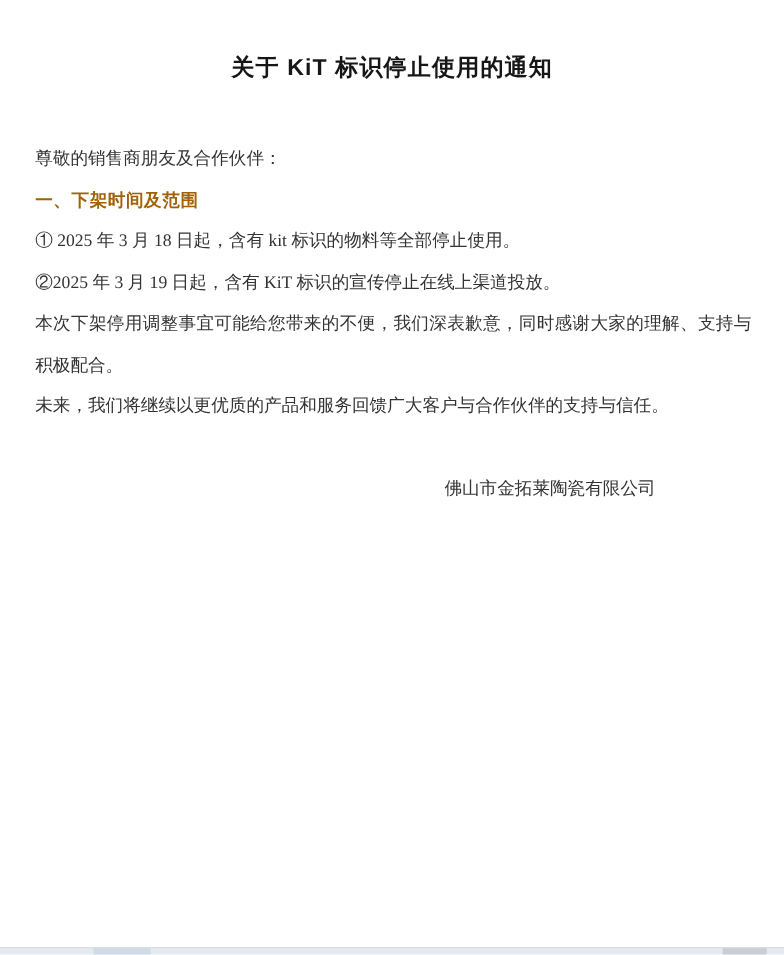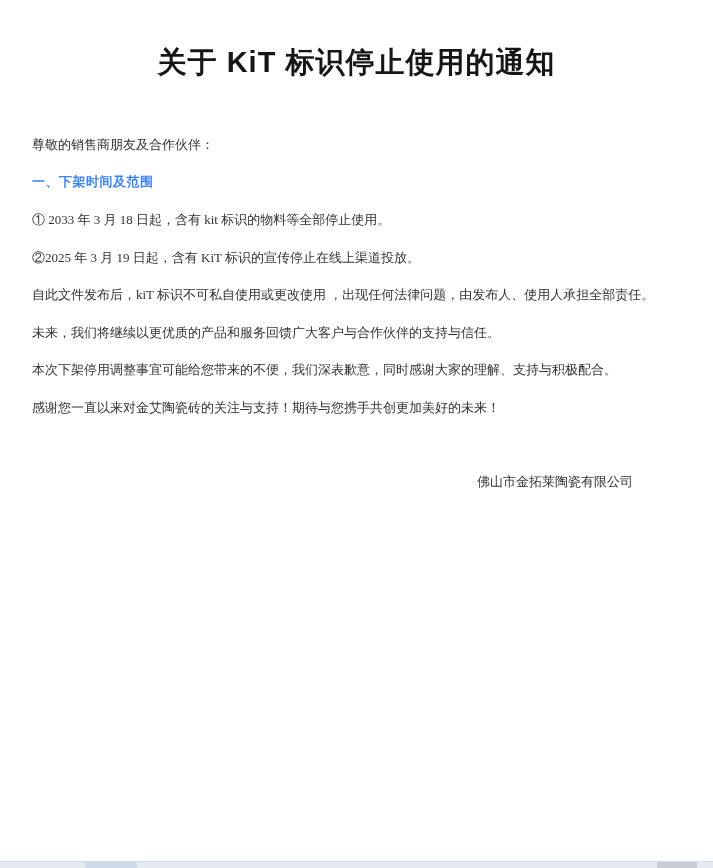--- a/index.html
+++ b/index.html
@@ -14,47 +14,47 @@
     background: #ffffff;
     overflow: hidden;
     font-family: "Liberation Serif", "DejaVu Serif", serif;
     color: #333333;
   }
   .doc-title {
     margin: 44px 32px 0 32px;
     text-align: center;
     font-family: "Liberation Sans", "DejaVu Sans", sans-serif;
     font-weight: bold;
-    font-size: 29px;
+    font-size: 21px;
     letter-spacing: 1px;
     color: #161616;
     line-height: 36px;
   }
   .doc-body {
     margin: 46px 30px 0 32px;
-    font-size: 13px;
+    font-size: 16px;
     line-height: 37.5px;
     text-align: justify;
   }
   .doc-body p {
     margin: 0;
     padding: 0;
   }
   .para-indent {
     text-indent: 2em;
   }
   .section-heading {
-    font-family: Liberation Mono, monospace;
+    font-family: Liberation Sans, sans-serif;
     font-weight: bold;
-    color: #3b82f6;
+    color: #a16207;
     letter-spacing: 0.5px;
   }
   .signature-block {
     margin-top: 37px;
-    text-align: right;
+    text-align: center;
     
     padding-left: 335px;
     padding-right: 50px;
   }
   .signature-block p {
     margin: 0;
     line-height: 38px;
   }
   .bottom-bar {
     position: absolute;
@@ -89,32 +89,30 @@
 
   <h1 class="doc-title">关于 KiT 标识停止使用的通知</h1>
 
   <div class="doc-body">
 
     <p>尊敬的销售商朋友及合作伙伴：</p>
 
 
     <p class="section-heading">一、下架时间及范围</p>
 
-    <p>① 2033 年 3 月 18 日起，含有 kit 标识的物料等全部停止使用。</p>
+    <p>① 2025 年 3 月 18 日起，含有 kit 标识的物料等全部停止使用。</p>
 
     <p>②2025 年 3 月 19 日起，含有 KiT 标识的宣传停止在线上渠道投放。</p>
 
 
-    <p>自此文件发布后，kiT 标识不可私自使用或更改使用 ，出现任何法律问题，由发布人、使用人承担全部责任。</p>
+
+    <p>本次下架停用调整事宜可能给您带来的不便，我们深表歉意，同时感谢大家的理解、支持与积极配合。</p>
 
     <p>未来，我们将继续以更优质的产品和服务回馈广大客户与合作伙伴的支持与信任。</p>
 
-    <p>本次下架停用调整事宜可能给您带来的不便，我们深表歉意，同时感谢大家的理解、支持与积极配合。</p>
-
-    <p>感谢您一直以来对金艾陶瓷砖的关注与支持！期待与您携手共创更加美好的未来！</p>
 
     <div class="signature-block">
       <p>佛山市金拓莱陶瓷有限公司</p>
     </div>
 
   </div>
 
   <div class="bottom-bar">
     <div class="accent-segment"></div>
     <div class="thumb-segment"></div>

